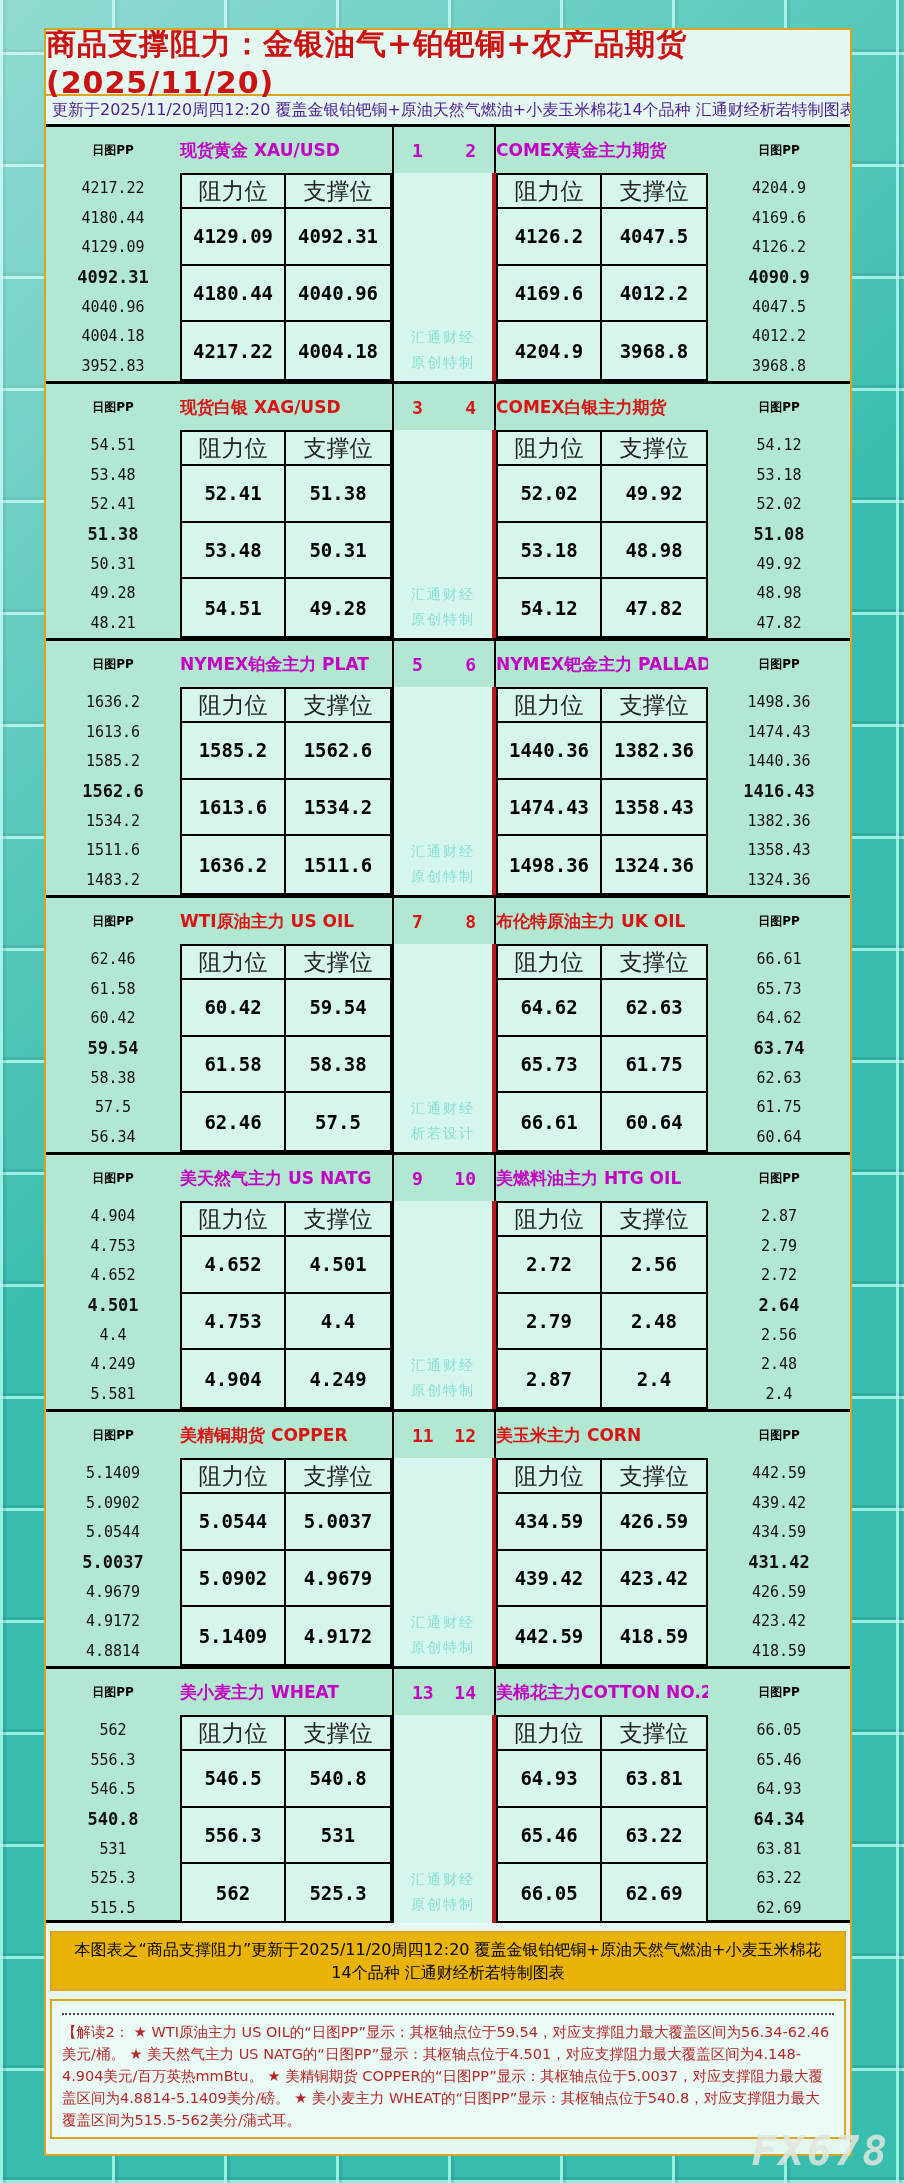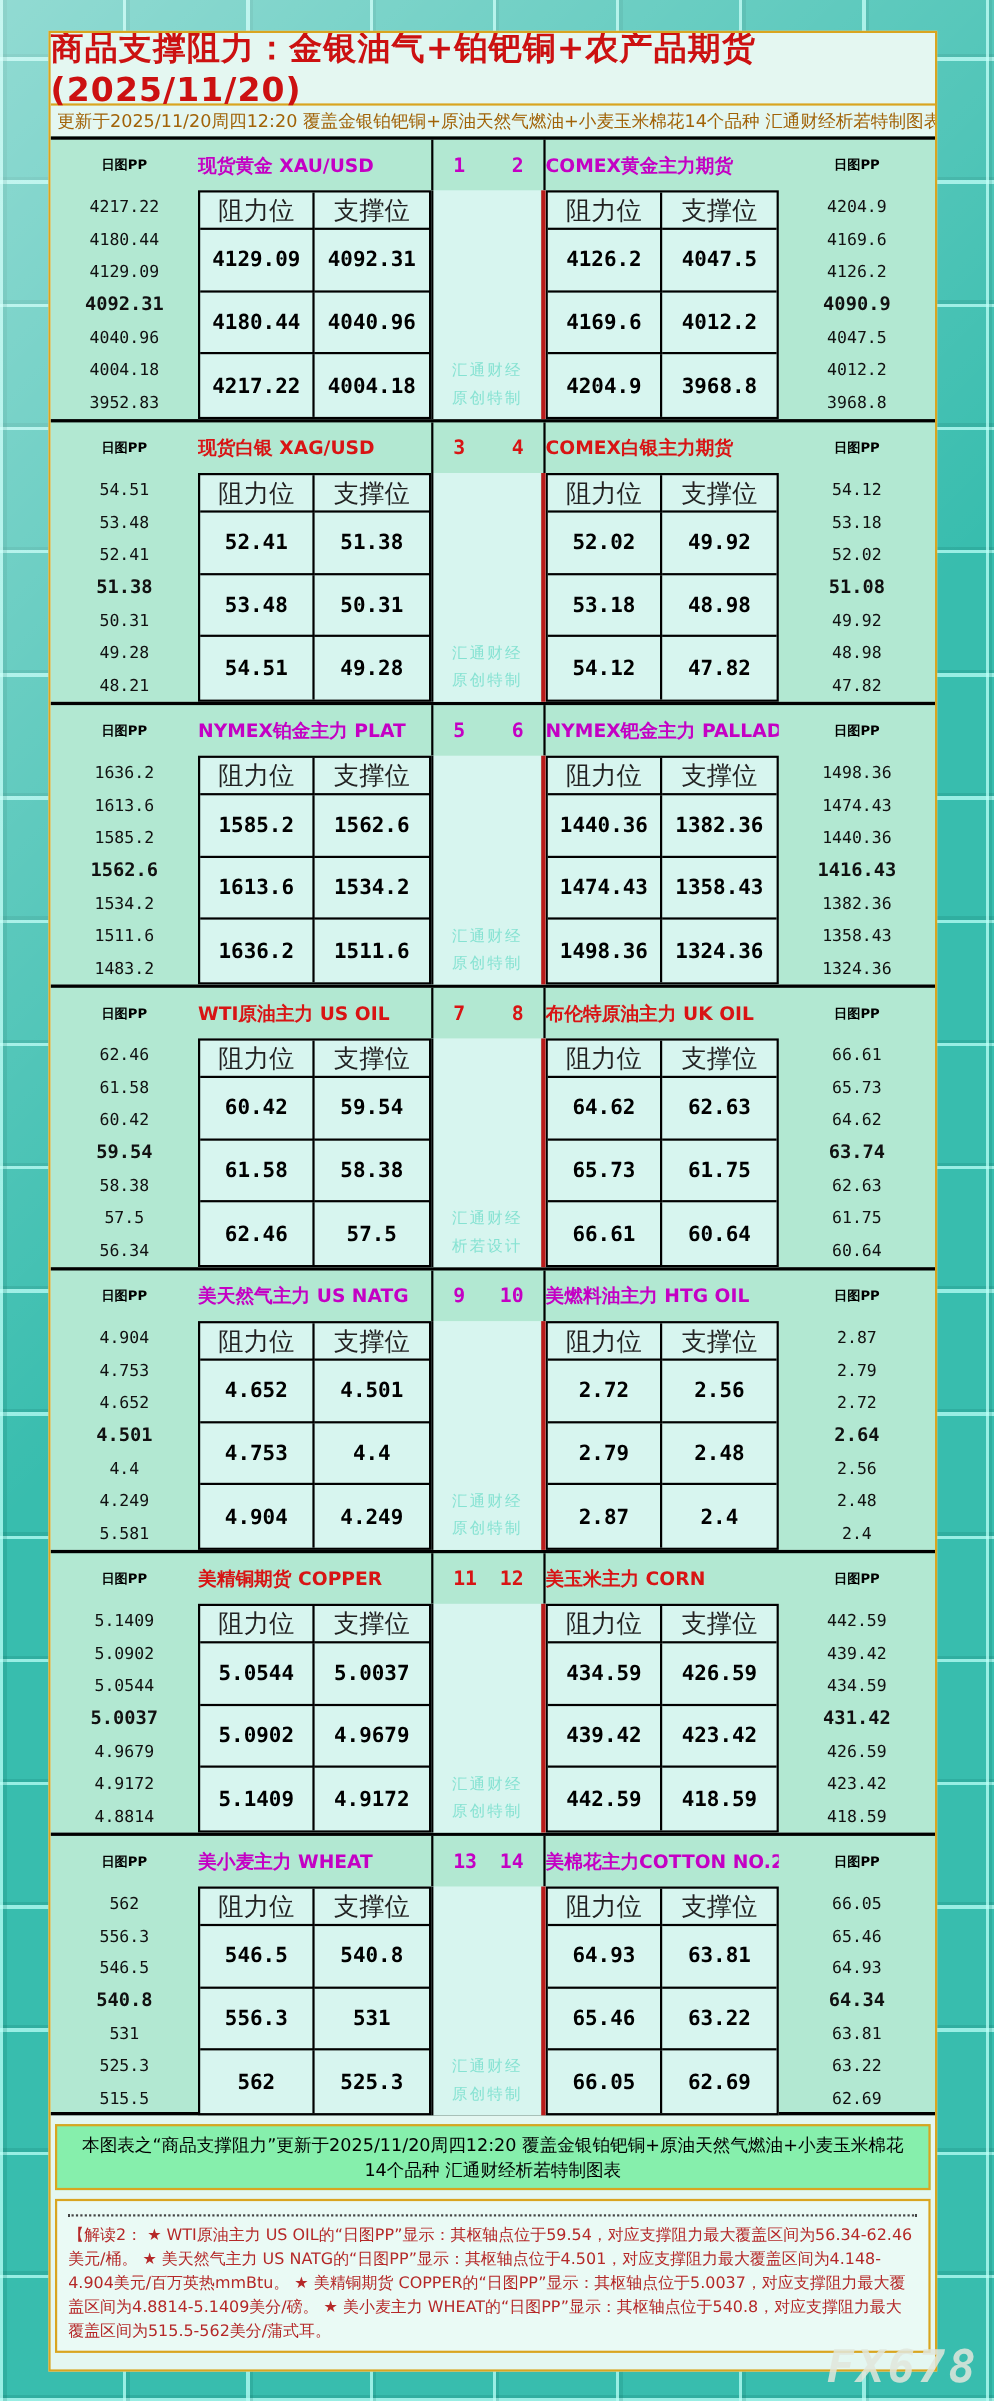--- a/index.html
+++ b/index.html
@@ -17,21 +17,21 @@
     background:#e4f7f1;border:2px solid #d9a520;box-sizing:border-box;
     overflow:hidden;
   }
   .title{
     height:64px;display:flex;align-items:center;justify-content:center;
     color:#cc1111;font-size:30px;font-weight:bold;letter-spacing:1px;
   }
   .update{
     height:30px;line-height:28px;box-sizing:border-box;
     border-top:2px solid #d9a520;
-    font-size:16px;color:#a16207;padding-left:6px;white-space:nowrap;
+    font-size:16px;color:#4c1d95;padding-left:6px;white-space:nowrap;
   }
   
   #panels{width:100%;}
   .panel{
     border-top:3px solid #000;background:#b2e8d2;height:254px;box-sizing:content-box;
   }
   .panel:last-child{border-bottom:3px solid #000;height:251px;}
   .phead{
     display:grid;grid-template-columns:134px 212px 104px 212px 1fr;
     height:46px;align-items:center;
@@ -72,21 +72,21 @@
   .mid-col{
     border-left:2px solid #000;border-right:4px solid #b91c1c;box-sizing:border-box;
     background:#d7f5ef;position:relative;
   }
   .wm{
     position:absolute;left:0;right:0;bottom:6px;text-align:center;
     color:#86e2d2;font-size:14px;line-height:25px;letter-spacing:2px;
   }
   
   .summary{
-    margin:8px 4px 0 4px;border:2px solid #d9a520;background:#86efac;
+    margin:8px 4px 0 4px;border:2px solid #d9a520;background:#eab308;
     text-align:center;font-size:16px;line-height:23px;color:#000;
     padding:5px 14px;
   }
   .notes{
     margin:8px 4px 0 4px;border:2px solid #d9a520;background:#eafaf5;
     color:#b52828;font-size:14.5px;line-height:22px;
     padding:6px 10px;text-align:left;
   }
   .note-divider{border:none;border-top:2px dotted #444;margin:6px 0;}
   .fx-mark{

